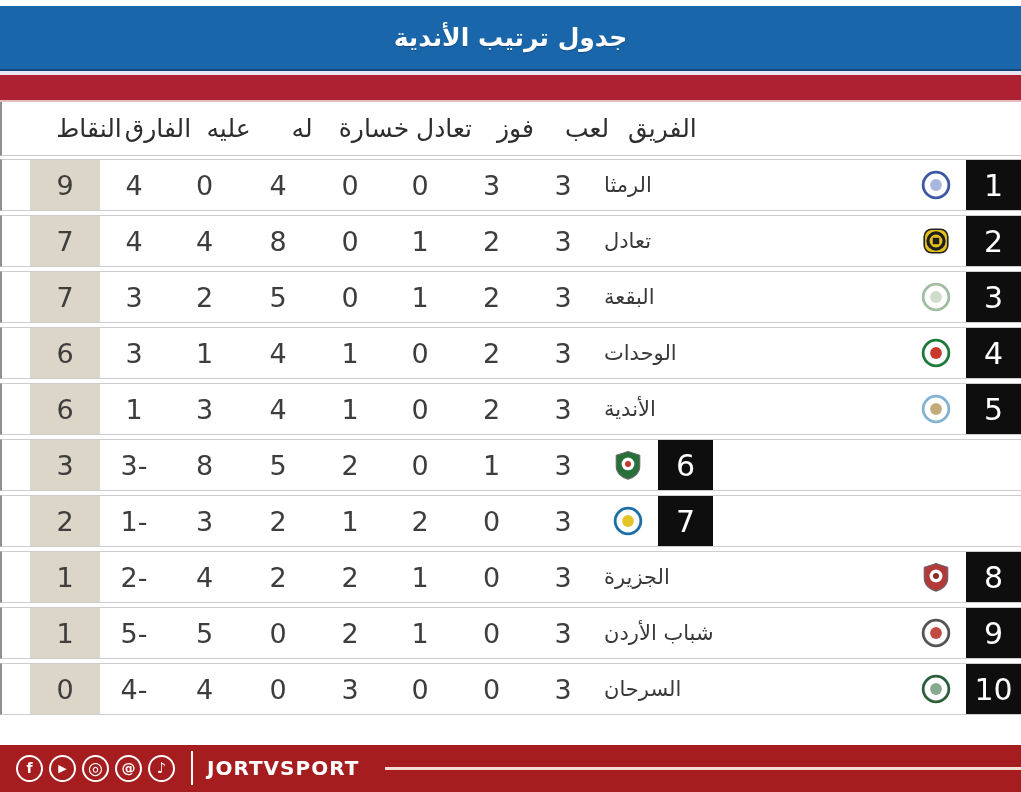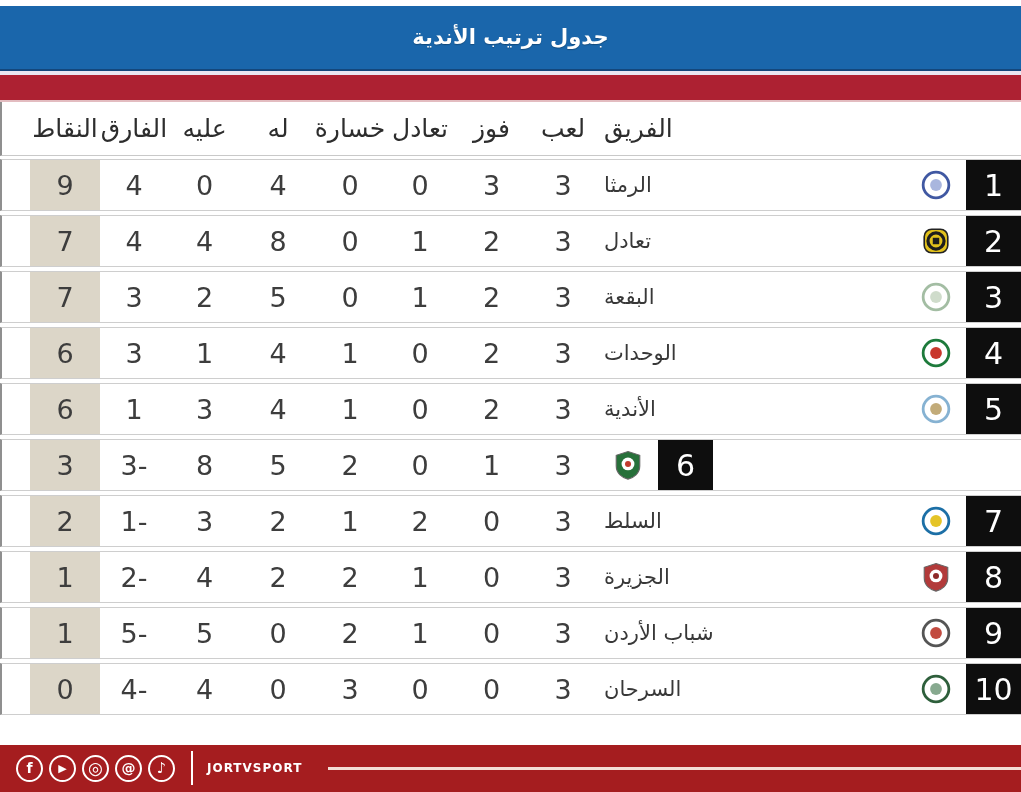--- a/index.html
+++ b/index.html
@@ -11,33 +11,33 @@
   }
   .page { width:1021px; height:792px; display:flex; flex-direction:column; background:#fff; }
 
   
   .top-white { height:6px; background:#ffffff; }
   .title-bar {
     height:66px; display:flex; align-items:center; justify-content:center;
     border-bottom:2px solid #14477c;
   }
   .title-bar .title {
-    color:#ffffff; font-size:21px; font-weight:bold; direction:rtl;
+    color:#ffffff; font-size:25px; font-weight:bold; direction:rtl;
     text-shadow:0 1px 1px rgba(0,0,0,.25);
   }
   .bar-sep { height:4px; background:#e9e6f1; }
   .red-bar { height:28px; border-bottom:2px solid #e3bcc0; }
 
   
   .table-wrap { flex:1; background:#fff; }
   .hdr-row, .row { display:flex; width:1021px; }
   .hdr-row {
     height:54px; align-items:center;
     border-bottom:1px solid #c9c9c9; border-left:2px solid #8f8f8f;
-    background:#fff; margin-bottom:3px;
+    background:#fff; margin-bottom:3px;padding-left:24px;
   }
   .row {
     height:52px; align-items:stretch;
     border-top:1px solid #cecece; border-bottom:1px solid #cecece;
     border-left:2px solid #8f8f8f;
     background:#fff; margin-bottom:4px;
   }
   .cell {
     display:flex; align-items:center; justify-content:center;
     font-size:27px; color:#3d3d3d; direction:ltr;
@@ -75,21 +75,21 @@
     width:27px; height:27px; border:2px solid #ffffff; border-radius:50%;
     display:flex; align-items:center; justify-content:center;
     color:#ffffff; margin-right:6px; flex:none;
     font-size:14px; font-weight:bold; line-height:1;
   }
   .soc.play   { font-size:11px; }
   .soc.insta  { font-size:17px; font-weight:normal; }
   .soc.thread { font-size:14px; }
   .soc.tiktok { font-size:15px; }
   .foot-divider { width:2px; height:34px; background:#ffffff; margin:0 14px 0 10px; flex:none; }
-  .brand { color:#ffffff; font-size:12px; font-weight:bold; letter-spacing:1px; flex:none; }
+  .brand { color:#ffffff; font-size:20px; font-weight:bold; letter-spacing:1px; flex:none; }
   .foot-line { flex:1; height:3px; background:#f3ddd5; margin-left:26px; }
 </style>
 </head>
 <body>
 
 <div class="page">
 
   <div class="top-white"></div>
 
   <div class="title-bar" style="background: rgb(26, 102, 171);">
@@ -253,21 +253,20 @@
   <div class="row">
     <div class="cell c-gutter"></div>
     <div class="cell c-points" style="background: rgb(220, 214, 200);">2</div>
     <div class="cell c-gd">1-</div>
     <div class="cell c-ga">3</div>
     <div class="cell c-gf">2</div>
     <div class="cell c-lost">1</div>
     <div class="cell c-drawn">2</div>
     <div class="cell c-won">0</div>
     <div class="cell c-played">3</div>
-    <div class="cell c-name">السلط</div>
     <div class="cell c-logo">
       <span class="logo-box">
               <svg viewBox="0 0 28 28">
                 <circle cx="14" cy="14" r="12" fill="#ffffff" stroke="#1c6fa6" stroke-width="2.6"></circle>
                 <circle cx="14" cy="14" r="5.5" fill="#e5c427"></circle>
               </svg>
             </span>
     </div>
     <div class="cell c-rank" style="background: rgb(14, 14, 14);">7</div>
   </div>

